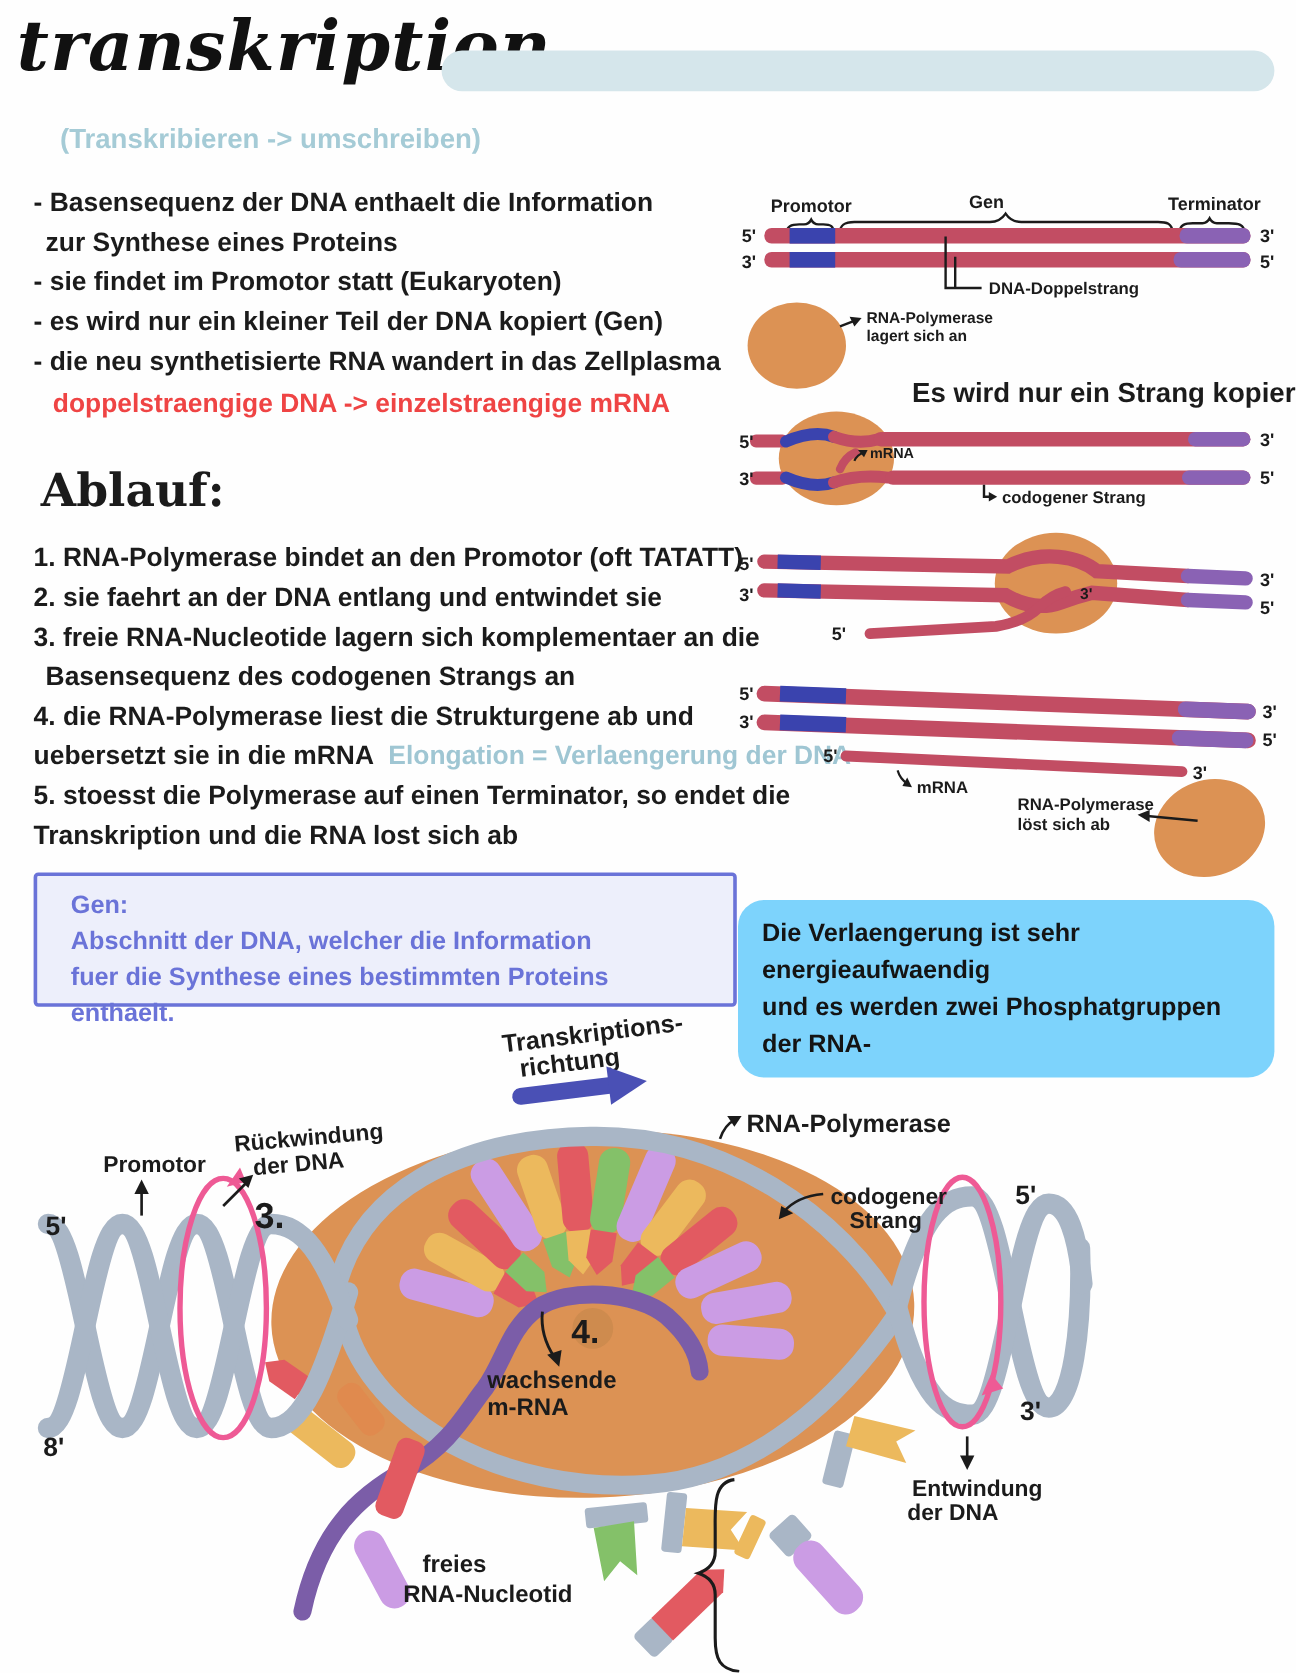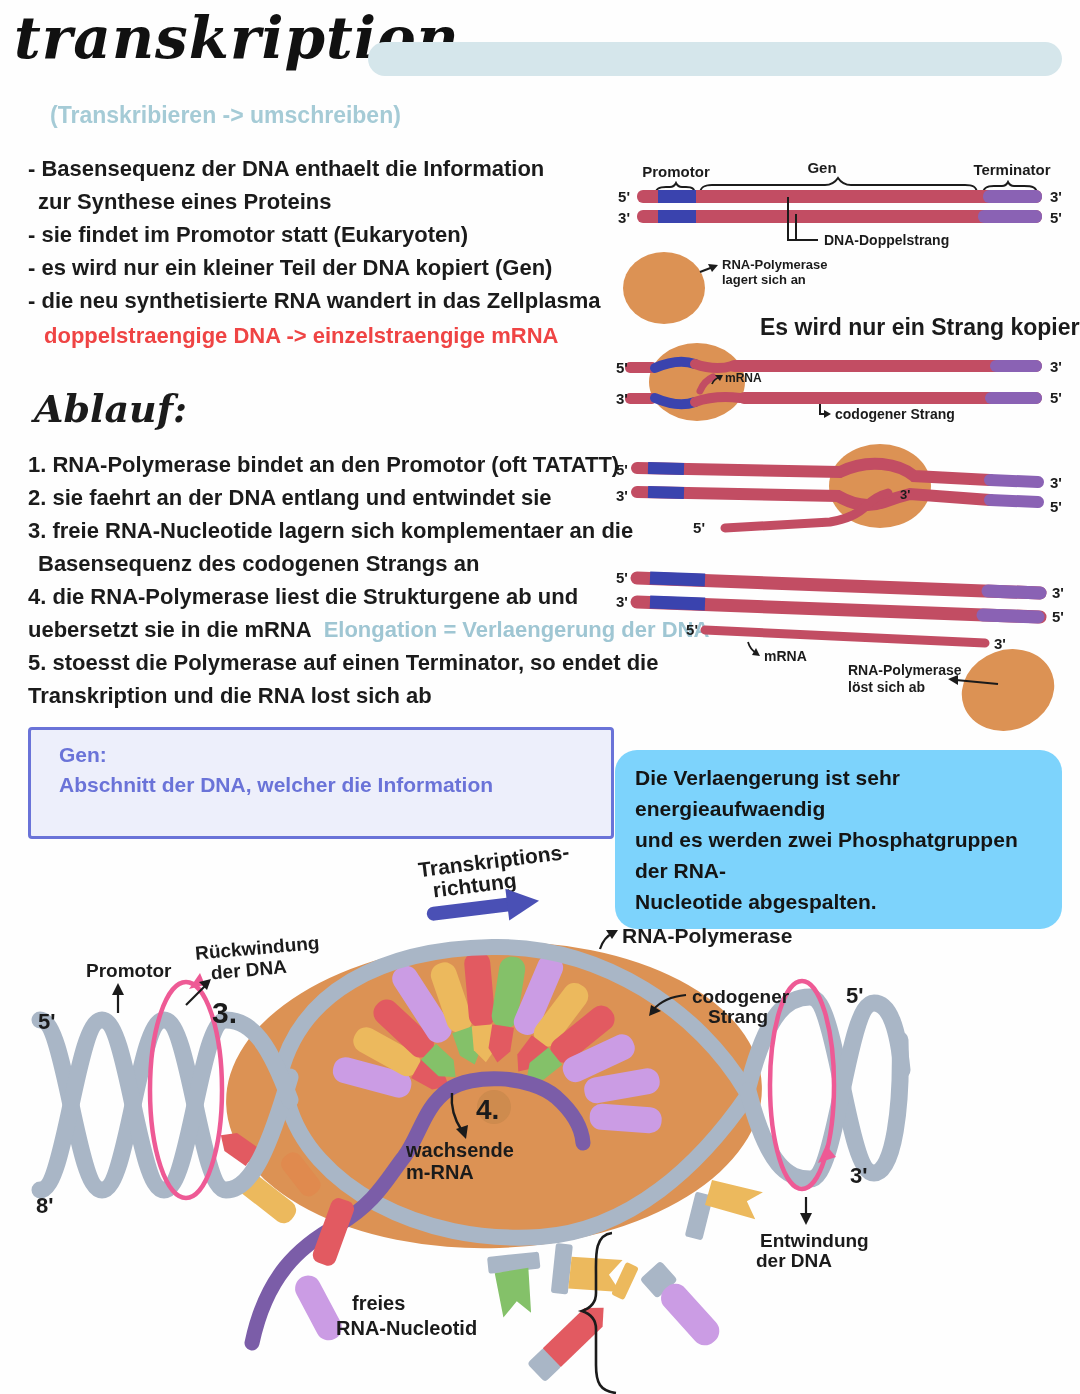--- a/index.html
+++ b/index.html
@@ -6,21 +6,21 @@
   .page{position:relative;width:1080px;height:1394px;background:#fefefe;overflow:hidden;
         font-family:"Liberation Sans",sans-serif;color:#1b1b1b;}
   .abs{position:absolute;}
   .title{font-family:"DejaVu Serif",serif;font-style:italic;font-weight:bold;
          font-size:58px;letter-spacing:1px;color:#111;}
   .swoosh{width:694px;height:34px;background:#d5e6eb;border-radius:18px;}
   .subtitle{font-size:23px;color:#a5cbd6;font-weight:bold;}
   .hand{font-size:22px;font-weight:bold;line-height:33px;white-space:nowrap;}
   .indent1{padding-left:10px;}
   .blueline{color:#ef4444;margin-top:2px;padding-left:16px;}
-  .script-h{font-family:"DejaVu Serif",serif;font-style:italic;font-weight:bold;font-size:38px;}
+  .script-h{font-family:"DejaVu Serif",serif;font-weight:bold;font-size:38px;}
   .blue-inline{color:#9fc6d3;margin-left:12px;}
   .genbox{width:524px;height:86px;border:3px solid #6a73d8;border-radius:4px;
           background:#edeffb;color:#6a73d8;font-size:21px;font-weight:bold;
           line-height:30px;padding:10px 28px;}
   .energynote{width:407px;background:#7dd3fc;border-radius:22px;font-size:21px;
           font-weight:bold;line-height:31px;padding:12px 20px;color:#141414;}
   svg text{font-family:"Liberation Sans",sans-serif;font-weight:bold;fill:#1b1b1b;}
 </style>
 </head>
 <body>
@@ -48,26 +48,26 @@
     <div class="hand indent1">Basensequenz des codogenen Strangs an</div>
     <div class="hand">4. die RNA-Polymerase liest die Strukturgene ab und</div>
     <div class="hand"><span>uebersetzt sie in die mRNA</span><span class="blue-inline">Elongation = Verlaengerung der DNA</span></div>
     <div class="hand">5. stoesst die Polymerase auf einen Terminator, so endet die</div>
     <div class="hand">Transkription und die RNA lost sich ab</div>
   </div>
 
   <div class="abs genbox" style="left:28px;top:727px;">
     <div>Gen:</div>
     <div>Abschnitt der DNA, welcher die Information</div>
+    <div>fuer die Synthese eines bestimmten Proteins enthaelt.</div>
   </div>
 
   <div class="abs energynote" style="left:615px;top:750px;">
     <div>Die Verlaengerung ist sehr energieaufwaendig</div>
     <div>und es werden zwei Phosphatgruppen der RNA-</div>
-    <div>Nucleotide abgespalten.</div>
   </div>
 
   <svg class="abs" style="left:600px;top:150px;" width="480" height="600" viewBox="0 0 480 600">
 
     <g>
       <text x="76" y="27" font-size="15" text-anchor="middle">Promotor</text>
       <text x="222" y="23" font-size="15" text-anchor="middle">Gen</text>
       <text x="412" y="25" font-size="15" text-anchor="middle">Terminator</text>
 
       <path d="M55,46 C55,38 60,37 66,37 L70,37 C74,37 76,33 76,33 C76,33 78,37 82,37 L86,37 C92,37 95,38 95,46" fill="none" stroke="#1b1b1b" stroke-width="2"></path>

